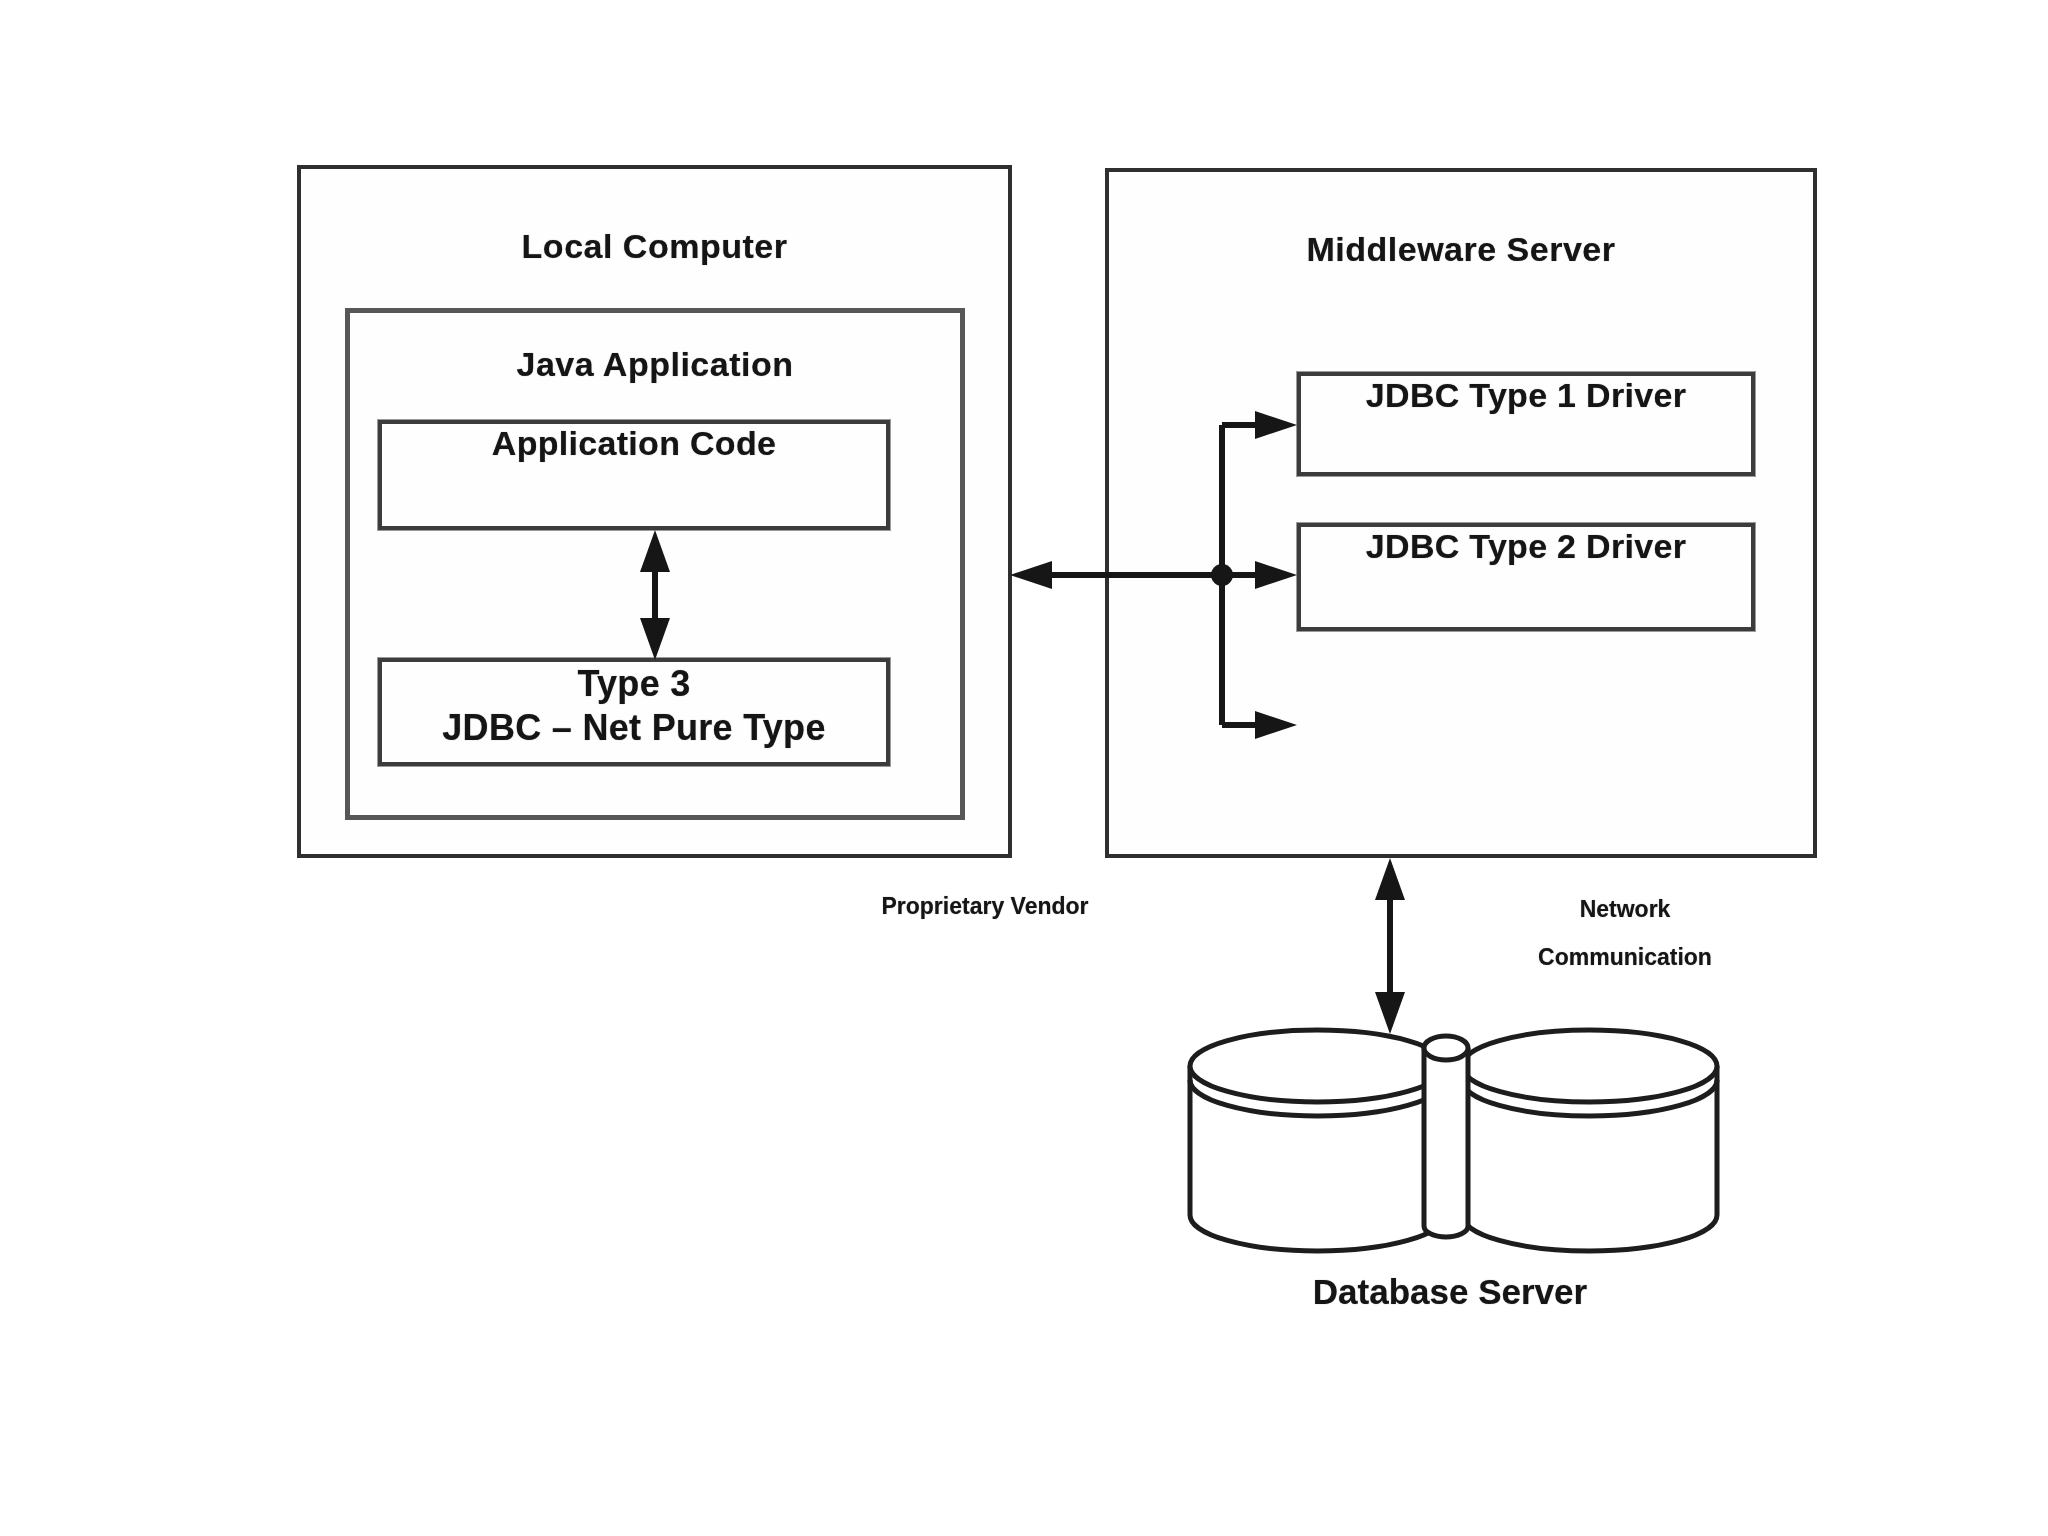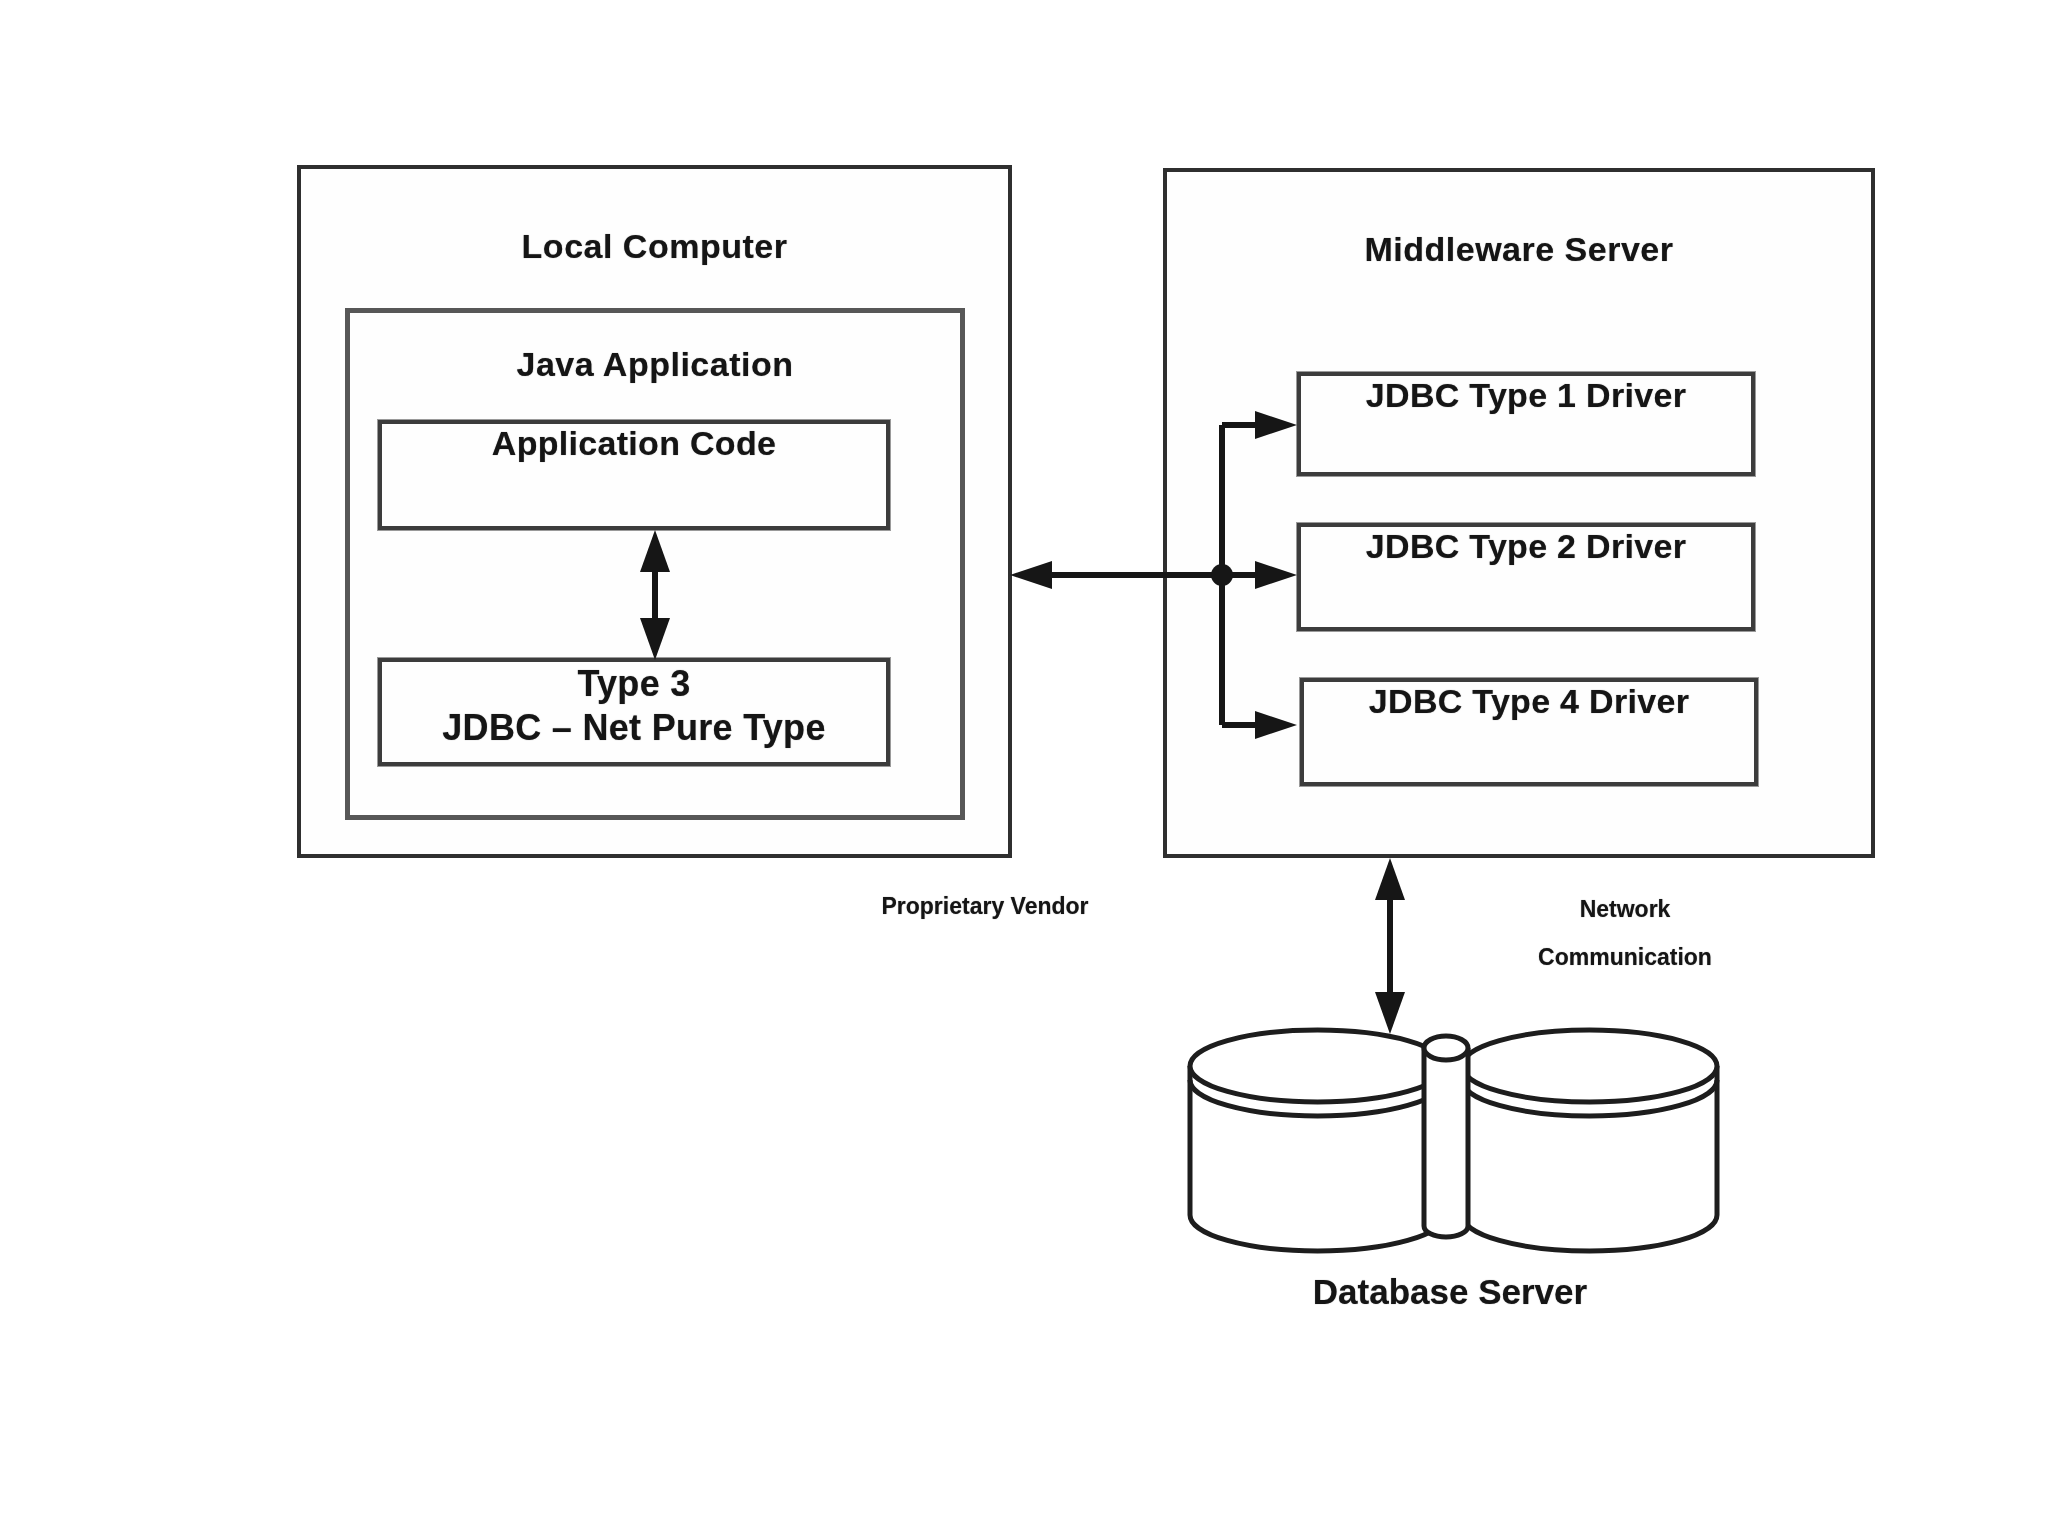--- a/index.html
+++ b/index.html
@@ -58,32 +58,29 @@
     <span class="label-text">Application Code</span>
   </div>
 
   <div class="box small-box" style="left:378px;top:658px;width:504px;height:100px;">
     <div class="label-text two-line">
       <div>Type 3</div>
       <div>JDBC – Net Pure Type</div>
     </div>
   </div>
 
-  <div class="box outer-box" style="left:1163px;top:168px;width:704px;height:682px;">
+  <div class="box outer-box" style="left:1105px;top:168px;width:704px;height:682px;">
     <div class="box-title" style="top:58px;">Middleware Server</div>
   </div>
 
   <div class="box small-box" style="left:1297px;top:372px;width:450px;height:96px;">
     <span class="label-text">JDBC Type 1 Driver</span>
   </div>
   <div class="box small-box" style="left:1297px;top:523px;width:450px;height:100px;">
     <span class="label-text">JDBC Type 2 Driver</span>
-  </div>
-  <div class="box small-box" style="left:1300px;top:678px;width:450px;height:100px;">
-    <span class="label-text">JDBC Type 4 Driver</span>
   </div>
 
   <div class="annotation" style="left:760px;top:882px;width:450px;">
     <div>Proprietary Vendor</div>
   </div>
 
   <div class="annotation" style="left:1400px;top:885px;width:450px;">
     <div>Network</div>
     <div>Communication</div>
   </div>

